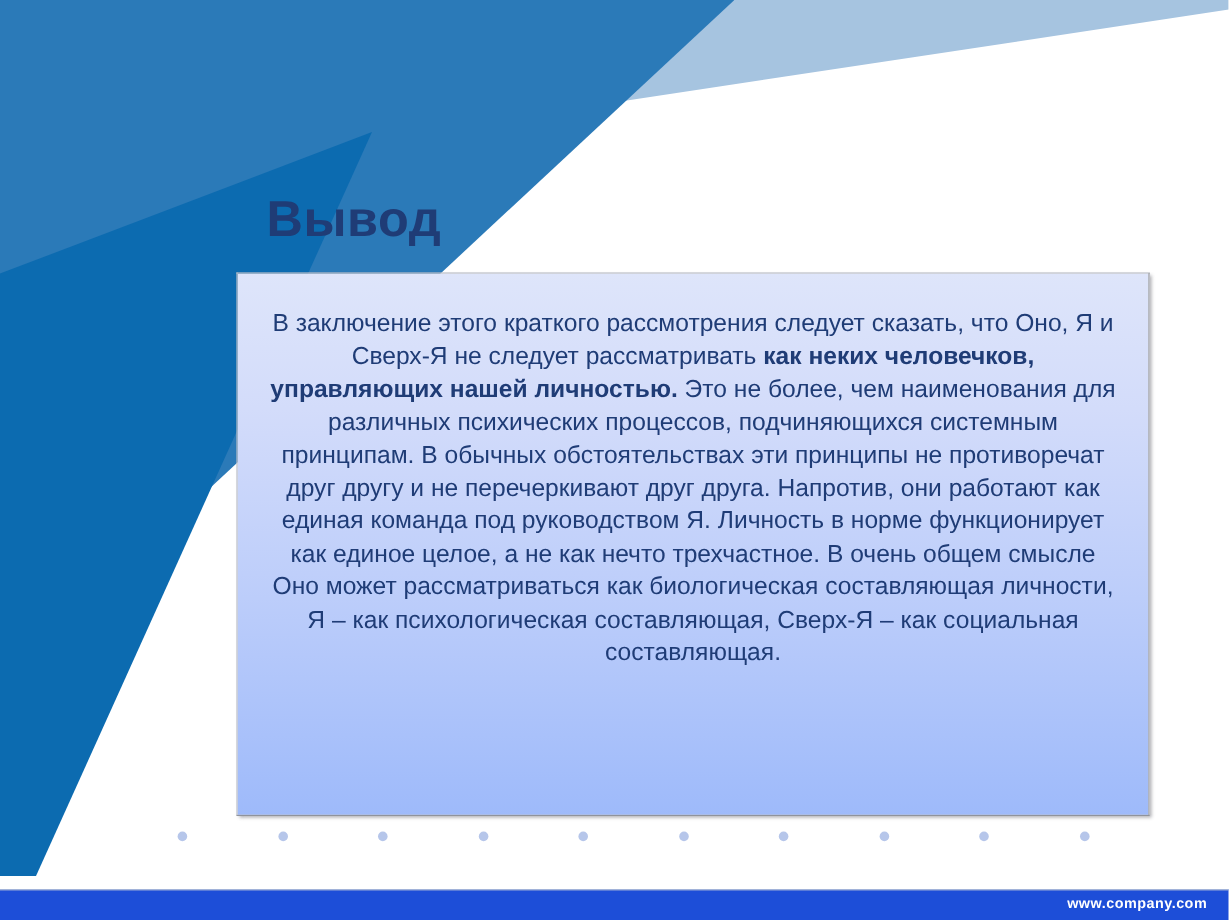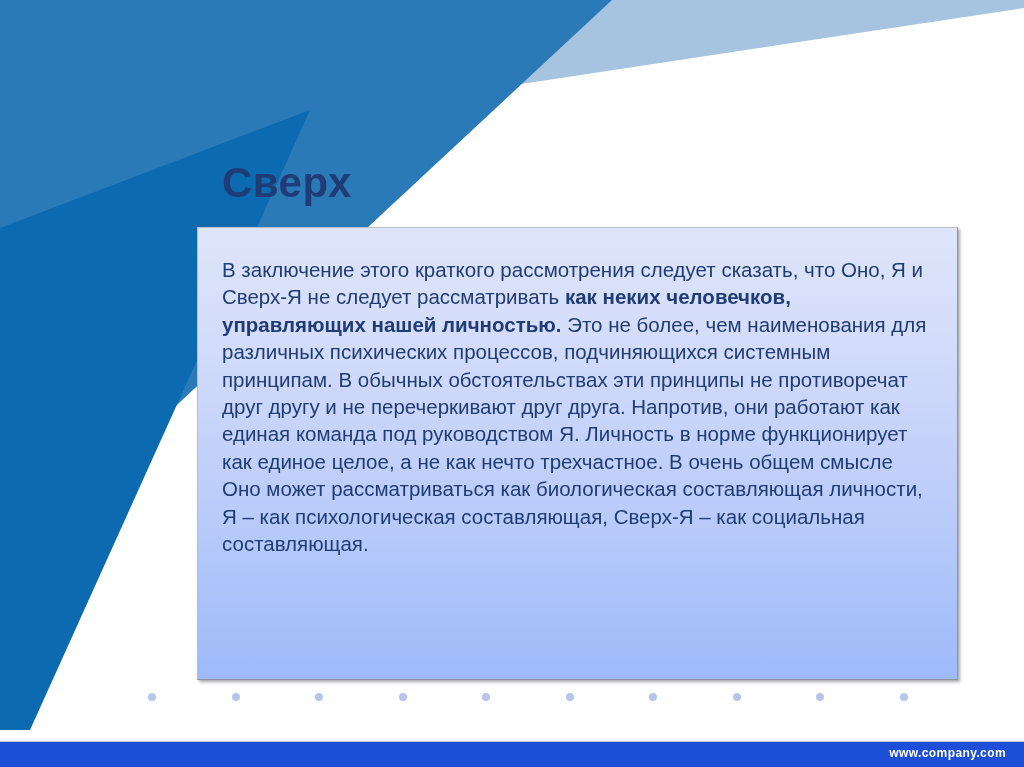--- a/index.html
+++ b/index.html
@@ -71,20 +71,21 @@
     border-right-color:#8f939c;
     border-bottom-color:#8f939c;
     box-shadow: 2px 2px 3px rgba(60,60,70,0.45);
     padding:28px 24px 10px 24px;
   }
 
   #content-text {
     font-size:20.5px;
     line-height:27.4px;
     color:#1f3c76;
+    text-align:center;
     white-space:pre-wrap;
     word-spacing:0px;
   }
   #content-text b { font-weight:bold; }
 
   
   #dot-row {
     position:absolute;
     left:148px;
     top:691px;
@@ -120,21 +121,21 @@
 </style>
 </head>
 <body>
 
 <div id="slide">
 
   <div class="shape" id="wedge-light"></div>
   <div class="shape" id="wedge-medium"></div>
   <div class="shape" id="wedge-dark"></div>
 
-  <h1 id="title">Сверх</h1>
+  <h1 id="title">Вывод</h1>
 
   <div id="content-box">
     <div id="content-text"><span>В заключение этого краткого рассмотрения следует сказать, что Оно, Я и Сверх-Я не следует рассматривать </span><b>как неких человечков, управляющих нашей личностью.</b><span> Это не более, чем наименования для различных психических процессов, подчиняющихся системным принципам. В обычных обстоятельствах эти принципы не противоречат друг другу и не перечеркивают друг друга. Напротив, они работают как единая команда под руководством Я. Личность в норме функционирует как единое целое, а не как нечто трехчастное. В очень общем смысле Оно может рассматриваться как биологическая составляющая личности, Я – как психологическая составляющая, Сверх-Я – как социальная составляющая.</span></div>
   </div>
 
   <div id="dot-row">
       <span class="dot" style="background: rgb(182, 198, 234);"></span>
       <span class="dot" style="background: rgb(182, 198, 234);"></span>
       <span class="dot" style="background: rgb(182, 198, 234);"></span>
       <span class="dot" style="background: rgb(182, 198, 234);"></span>

